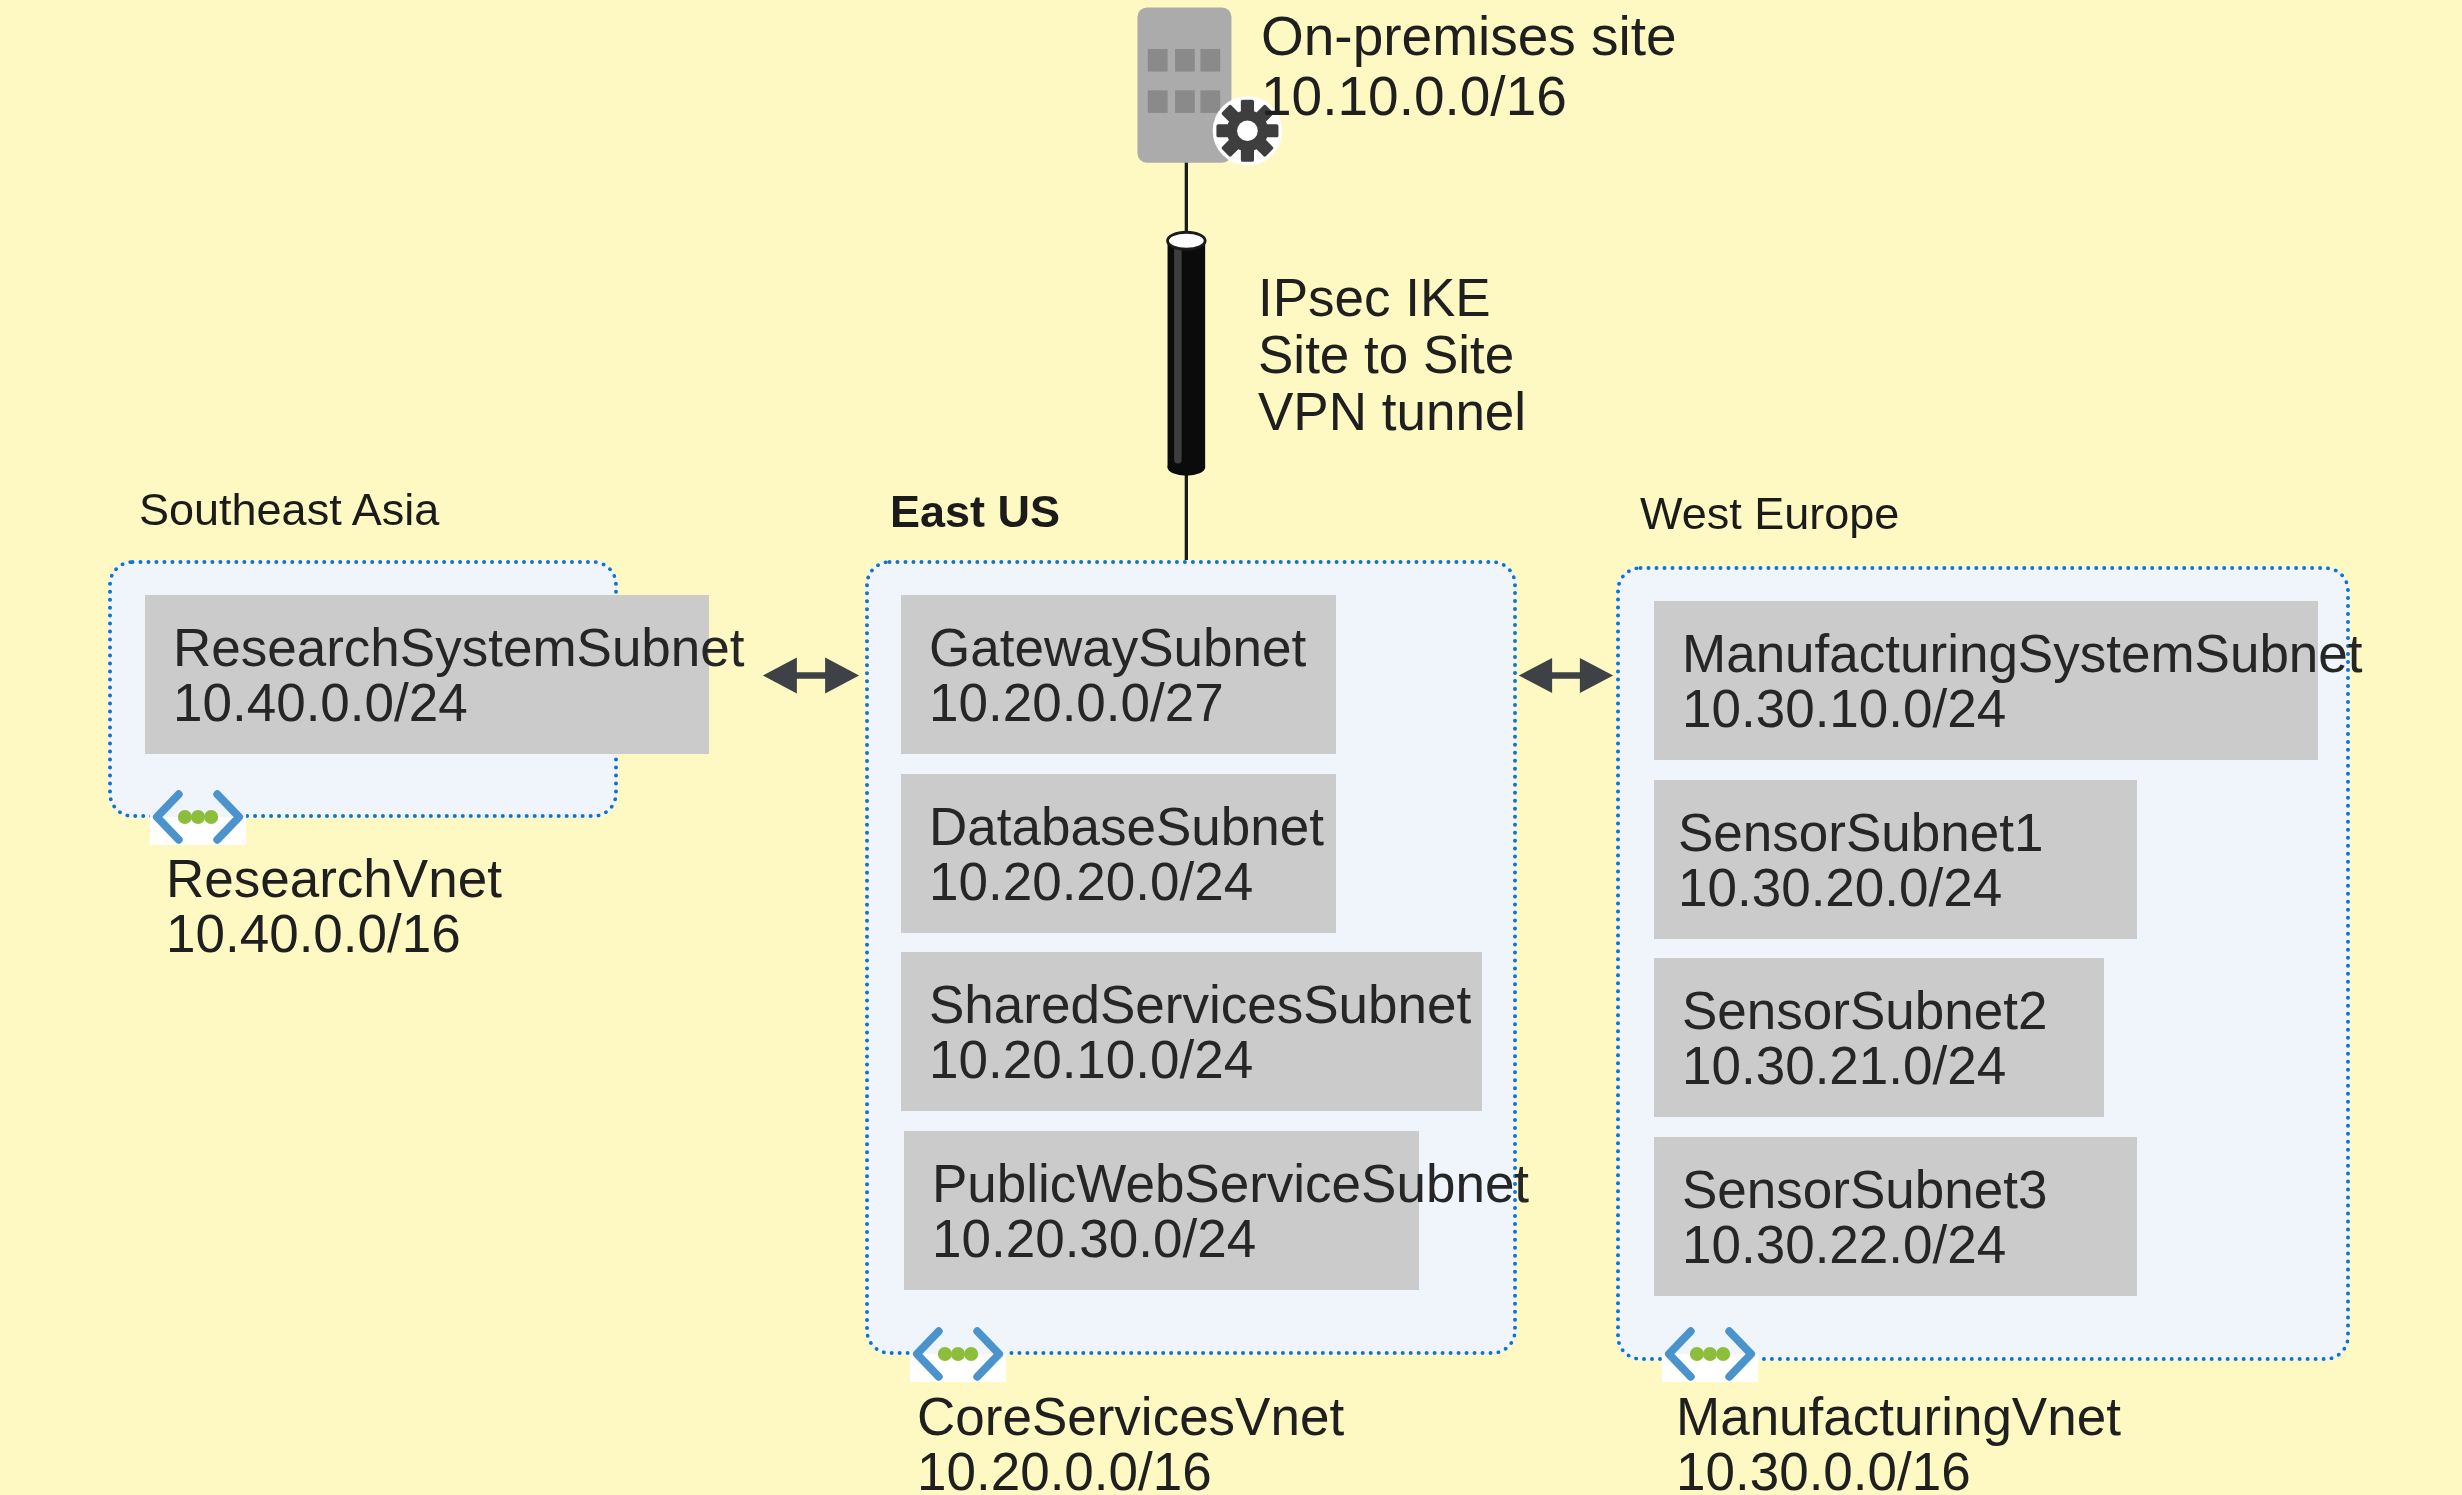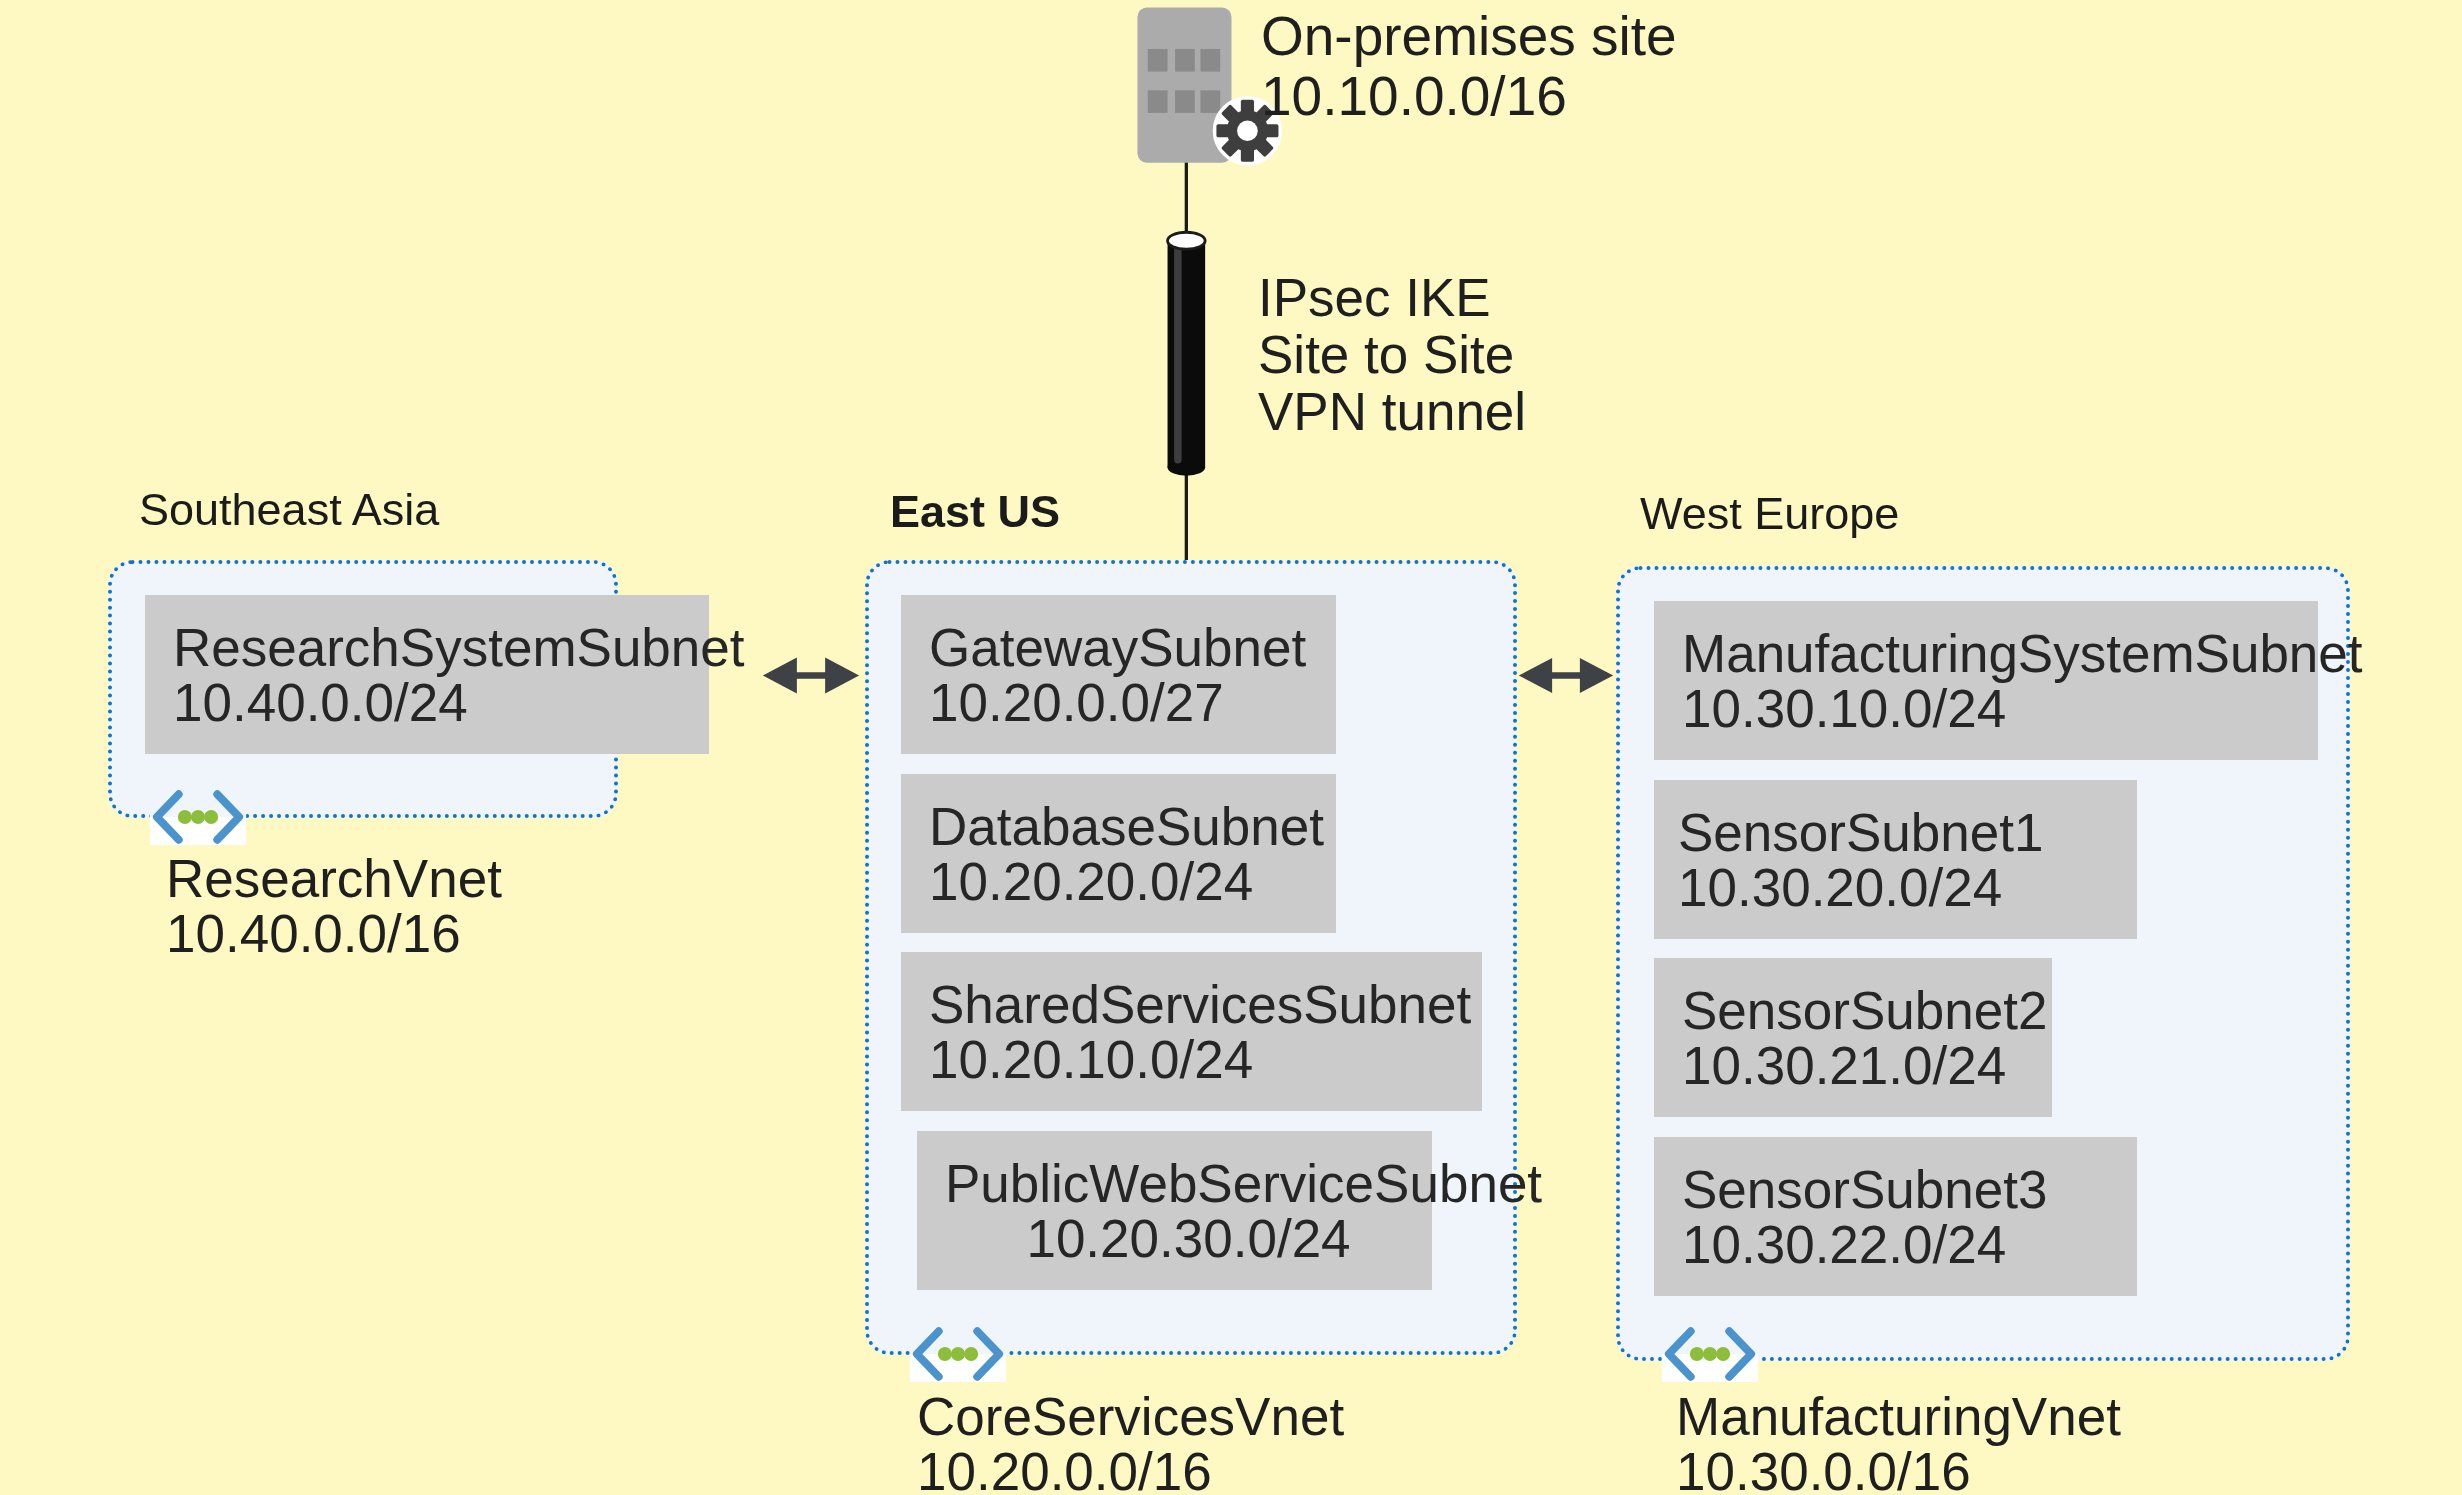--- a/index.html
+++ b/index.html
@@ -99,36 +99,36 @@
       <span>10.20.0.0/27</span>
     </div>
     <div class="subnet" style="left:32px;top:210px;width:435px;">
       <span>DatabaseSubnet</span>
       <span>10.20.20.0/24</span>
     </div>
     <div class="subnet" style="left:32px;top:388px;width:581px;">
       <span>SharedServicesSubnet</span>
       <span>10.20.10.0/24</span>
     </div>
-    <div class="subnet" style="left:48px;top:567px;width:515px;text-align:center;">
+    <div class="subnet" style="left:35px;top:567px;width:515px;">
       <span>PublicWebServiceSubnet</span>
       <span>10.20.30.0/24</span>
     </div>
   </div>
 
   <div class="abs region" style="left:1616px;top:560px;width:734px;height:795px;margin-top:6px;">
     <div class="subnet" style="left:34px;top:31px;width:664px;">
       <span>ManufacturingSystemSubnet</span>
       <span>10.30.10.0/24</span>
     </div>
     <div class="subnet" style="left:34px;top:210px;width:483px;padding-left:24px;">
       <span>SensorSubnet1</span>
       <span>10.30.20.0/24</span>
     </div>
-    <div class="subnet" style="left:34px;top:388px;width:398px;">
+    <div class="subnet" style="left:34px;top:388px;width:450px;">
       <span>SensorSubnet2</span>
       <span>10.30.21.0/24</span>
     </div>
     <div class="subnet" style="left:34px;top:567px;width:483px;">
       <span>SensorSubnet3</span>
       <span>10.30.22.0/24</span>
     </div>
   </div>
 
   <svg class="abs" style="left:149px;top:789px;" width="98" height="56" viewBox="0 0 110 64">

